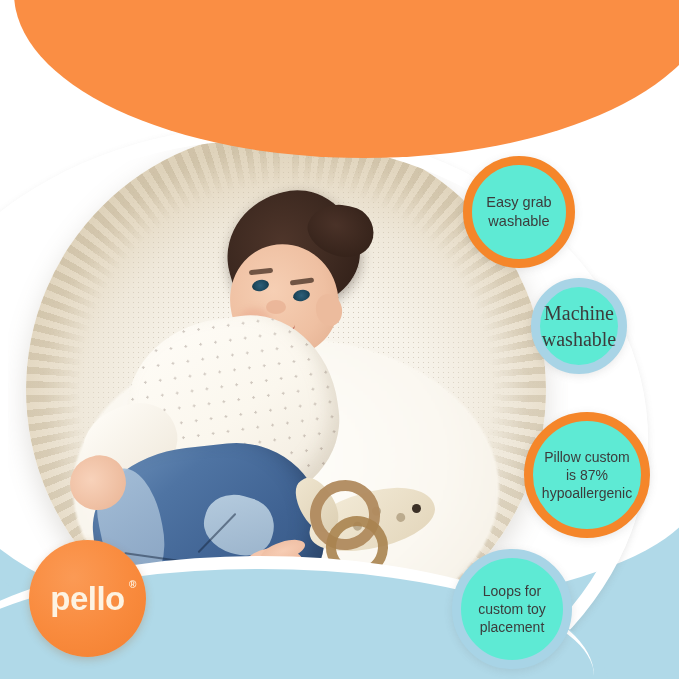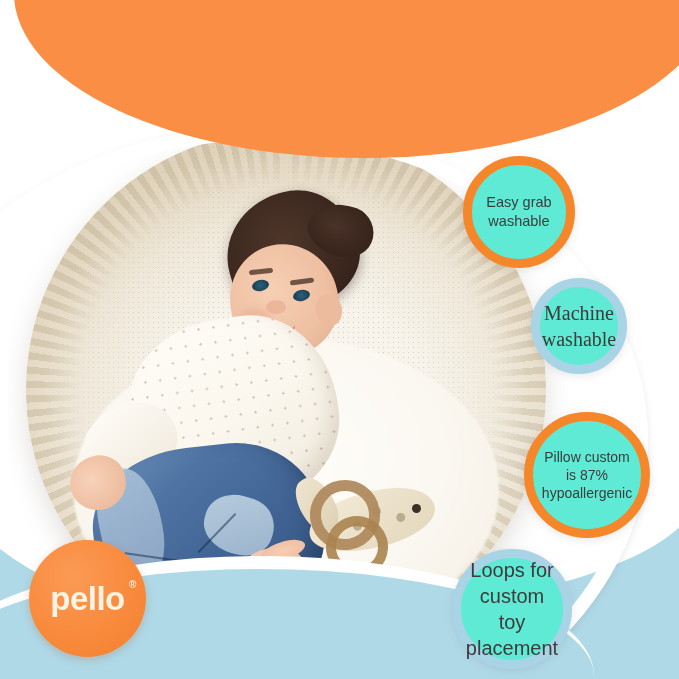--- a/index.html
+++ b/index.html
@@ -404,21 +404,21 @@
     z-index: 7;
     box-shadow: 0 2px 8px rgba(90,90,90,.14);
   }
   .callout .txt { padding: 0 9px; }
   .callout.orange { border: 9px solid #f5862a; }
   .callout.blue   { border: 9px solid #a8d4e6; }
 
   #callout-handles  { left: 463px; top: 156px;  width: 112px; height: 112px; }
   #callout-washable { left: 531px; top: 278px;  width: 96px;  height: 96px;  font-size: 20px; font-family: Liberation Serif, serif; }
   #callout-filler   { left: 524px; top: 412px;  width: 126px; height: 126px; font-size: 14px; }
-  #callout-loops    { left: 452px; top: 549px;  width: 120px; height: 120px; font-size: 20px; }
+  #callout-loops    { left: 452px; top: 549px;  width: 120px; height: 120px; font-size: 14px; }
 
   
   .logo-badge {
     position: absolute;
     left: 29px;
     top: 540px;
     width: 117px;
     height: 117px;
     border-radius: 50%;
     background: radial-gradient(circle at 38% 32%, #fb9a55 0%, #f98b3e 52%, #f37f2e 100%);

